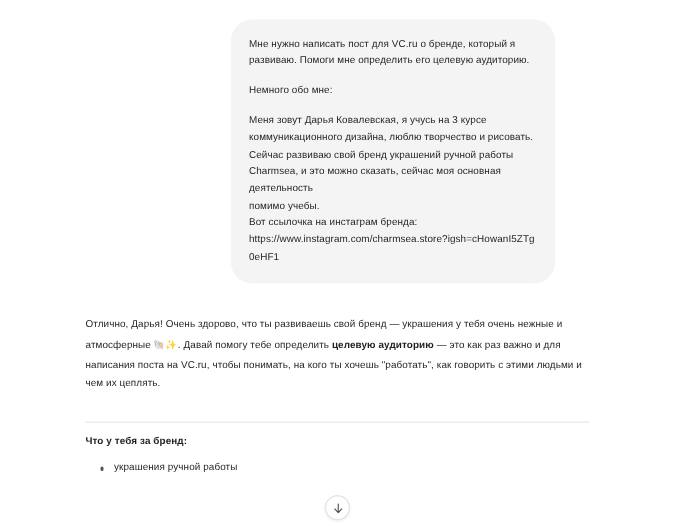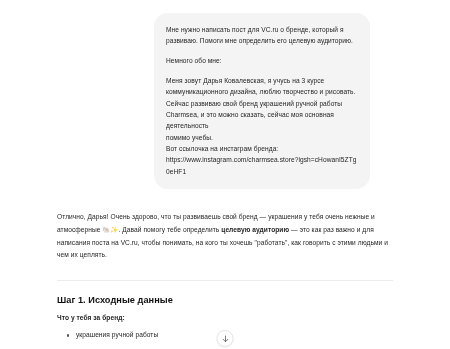--- a/index.html
+++ b/index.html
@@ -166,21 +166,20 @@
       </div>
     </div>
   </div>
 
   <div class="assistant">
     <p><span>Отлично, Дарья! Очень здорово, что ты развиваешь свой бренд — украшения у тебя очень нежные и атмосферные </span><span class="emoji">🐚</span><span class="emoji">✨</span><span>. Давай помогу тебе определить </span><b>целевую аудиторию</b><span> — это как раз важно и для написания поста на VC.ru, чтобы понимать, на кого ты хочешь "работать", как говорить с этими людьми и чем их цеплять.</span></p>
   </div>
 
   <hr class="divider">
 
-  <h2 class="step-title">Шаг 1. Исходные данные</h2>
 
   <p class="lead-line">Что у тебя за бренд:</p>
 
   <ul class="bullets">
     <li>украшения ручной работы</li>
 
   </ul>
 
 </div>
 

